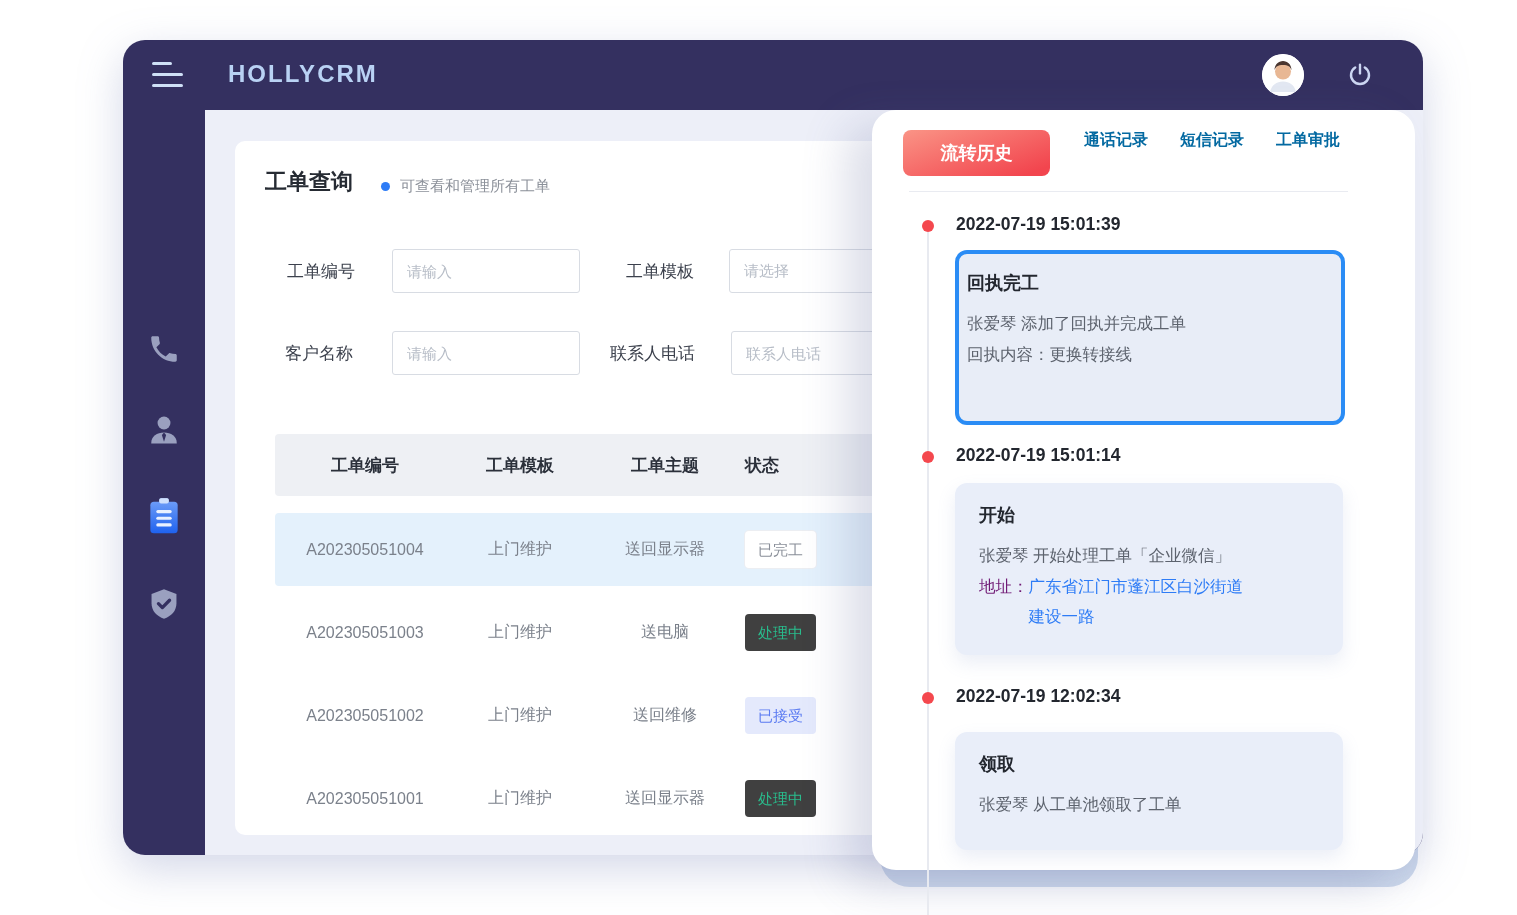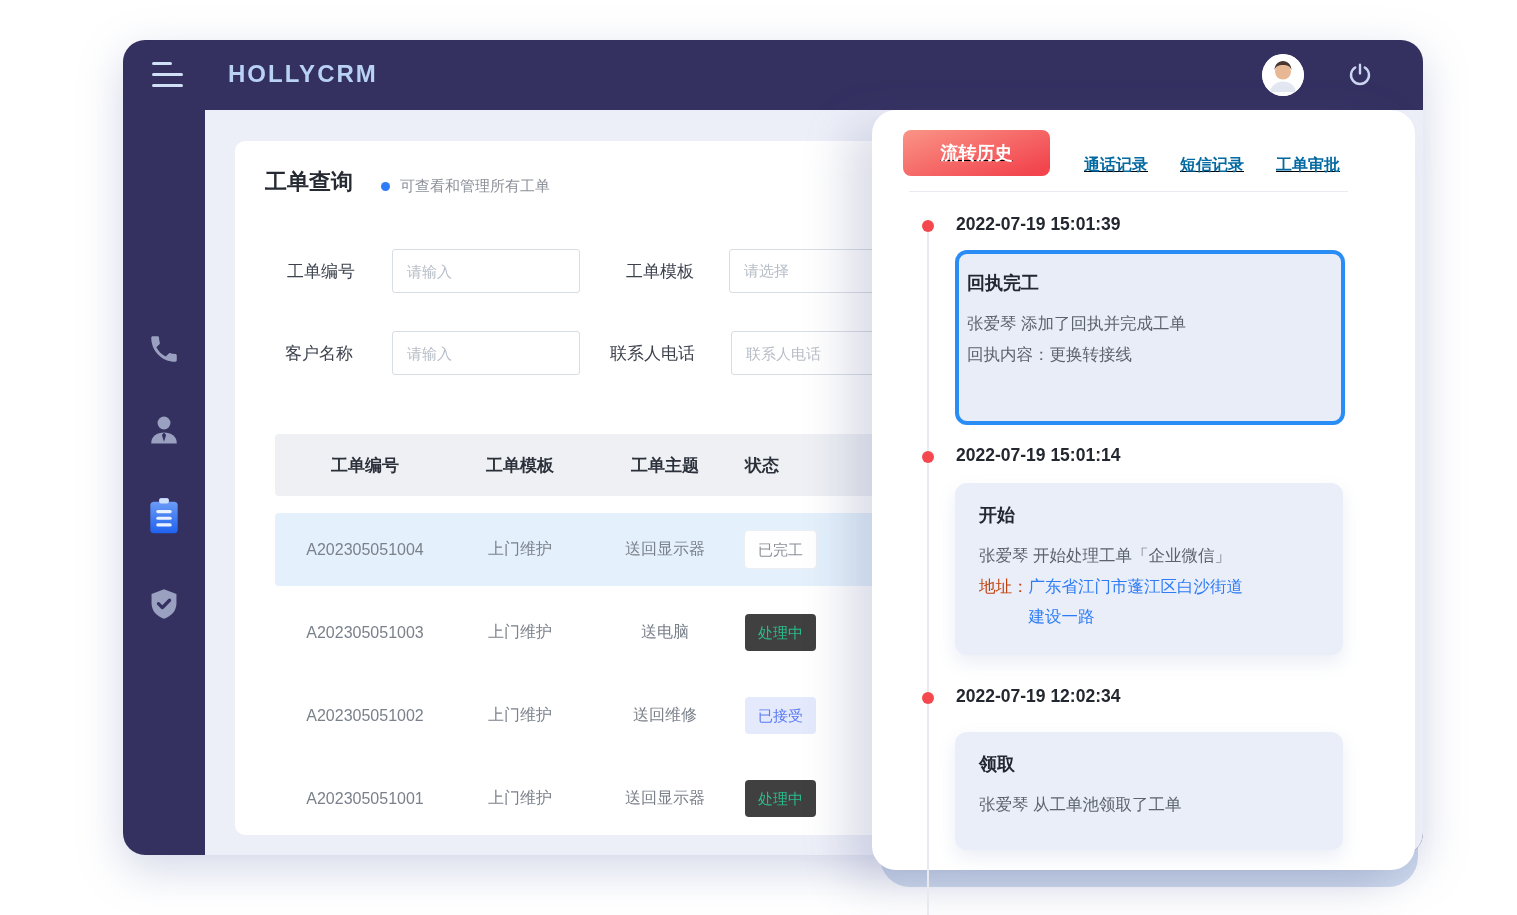--- a/index.html
+++ b/index.html
@@ -81,21 +81,21 @@
   
   .overlay {
     position:absolute; left:872px; top:110px; width:543px; height:760px;
     background:#ffffff; border-radius:24px;
     box-shadow:-26px 14px 44px rgba(95,105,155,.22);
   }
   .overlay::before {
     content:""; position:absolute; left:8px; right:-3px; top:60px; bottom:-17px;
     background:#cfdbed; border-radius:30px; z-index:-1;
   }
-  .tabs { position:absolute; left:31px; top:20px; height:46px; display:flex; align-items:flex-end;text-decoration:underline; }
+  .tabs { position:absolute; left:31px; top:20px; height:46px; display:flex; align-items:flex-start; }
   .tab-active {
     width:147px; height:46px; border-radius:8px;
     background:linear-gradient(160deg,#fa9486 0%,#f2454e 90%);
     color:#fff; font-size:18px; font-weight:bold;
     display:flex; align-items:center; justify-content:center;
     margin-right:18px; cursor:pointer;
   }
   .tab { font-size:16px; font-weight:600; color:#0369a1; margin:0 16px; cursor:pointer; white-space:nowrap; }
   .divider { position:absolute; left:37px; top:81px; width:439px; height:1px; background:#e9ebf1; }
 
@@ -108,21 +108,21 @@
     background:#e9eef9; border-radius:12px; padding:20px 24px;
   }
   .tl-card.hl {
     width:390px; background:#e8edf7;
     border:4px solid #2a8cf5; padding:17px 8px;
   }
   .tl-card.shadow { box-shadow:0 8px 18px rgba(130,150,200,.16); }
   .tl-title { font-size:18px; font-weight:bold; color:#23272f; margin-bottom:13px; }
   .tl-text  { font-size:16.5px; color:#5d636e; line-height:31px; }
   .addr-row { display:flex; align-items:flex-start; }
-  .addr-label { font-size:16.5px; color:#c2410c; line-height:30px; white-space:nowrap; }
+  .addr-label { font-size:16.5px; color:#701a75; line-height:30px; white-space:nowrap; }
   .addr-link  { font-size:16.5px; color:#2e7cf6; line-height:30px; cursor:pointer; }
 </style>
 </head>
 <body>
 
 <div class="window">
 
   <div class="topbar">
     <div class="hamburger">
         <i></i>

